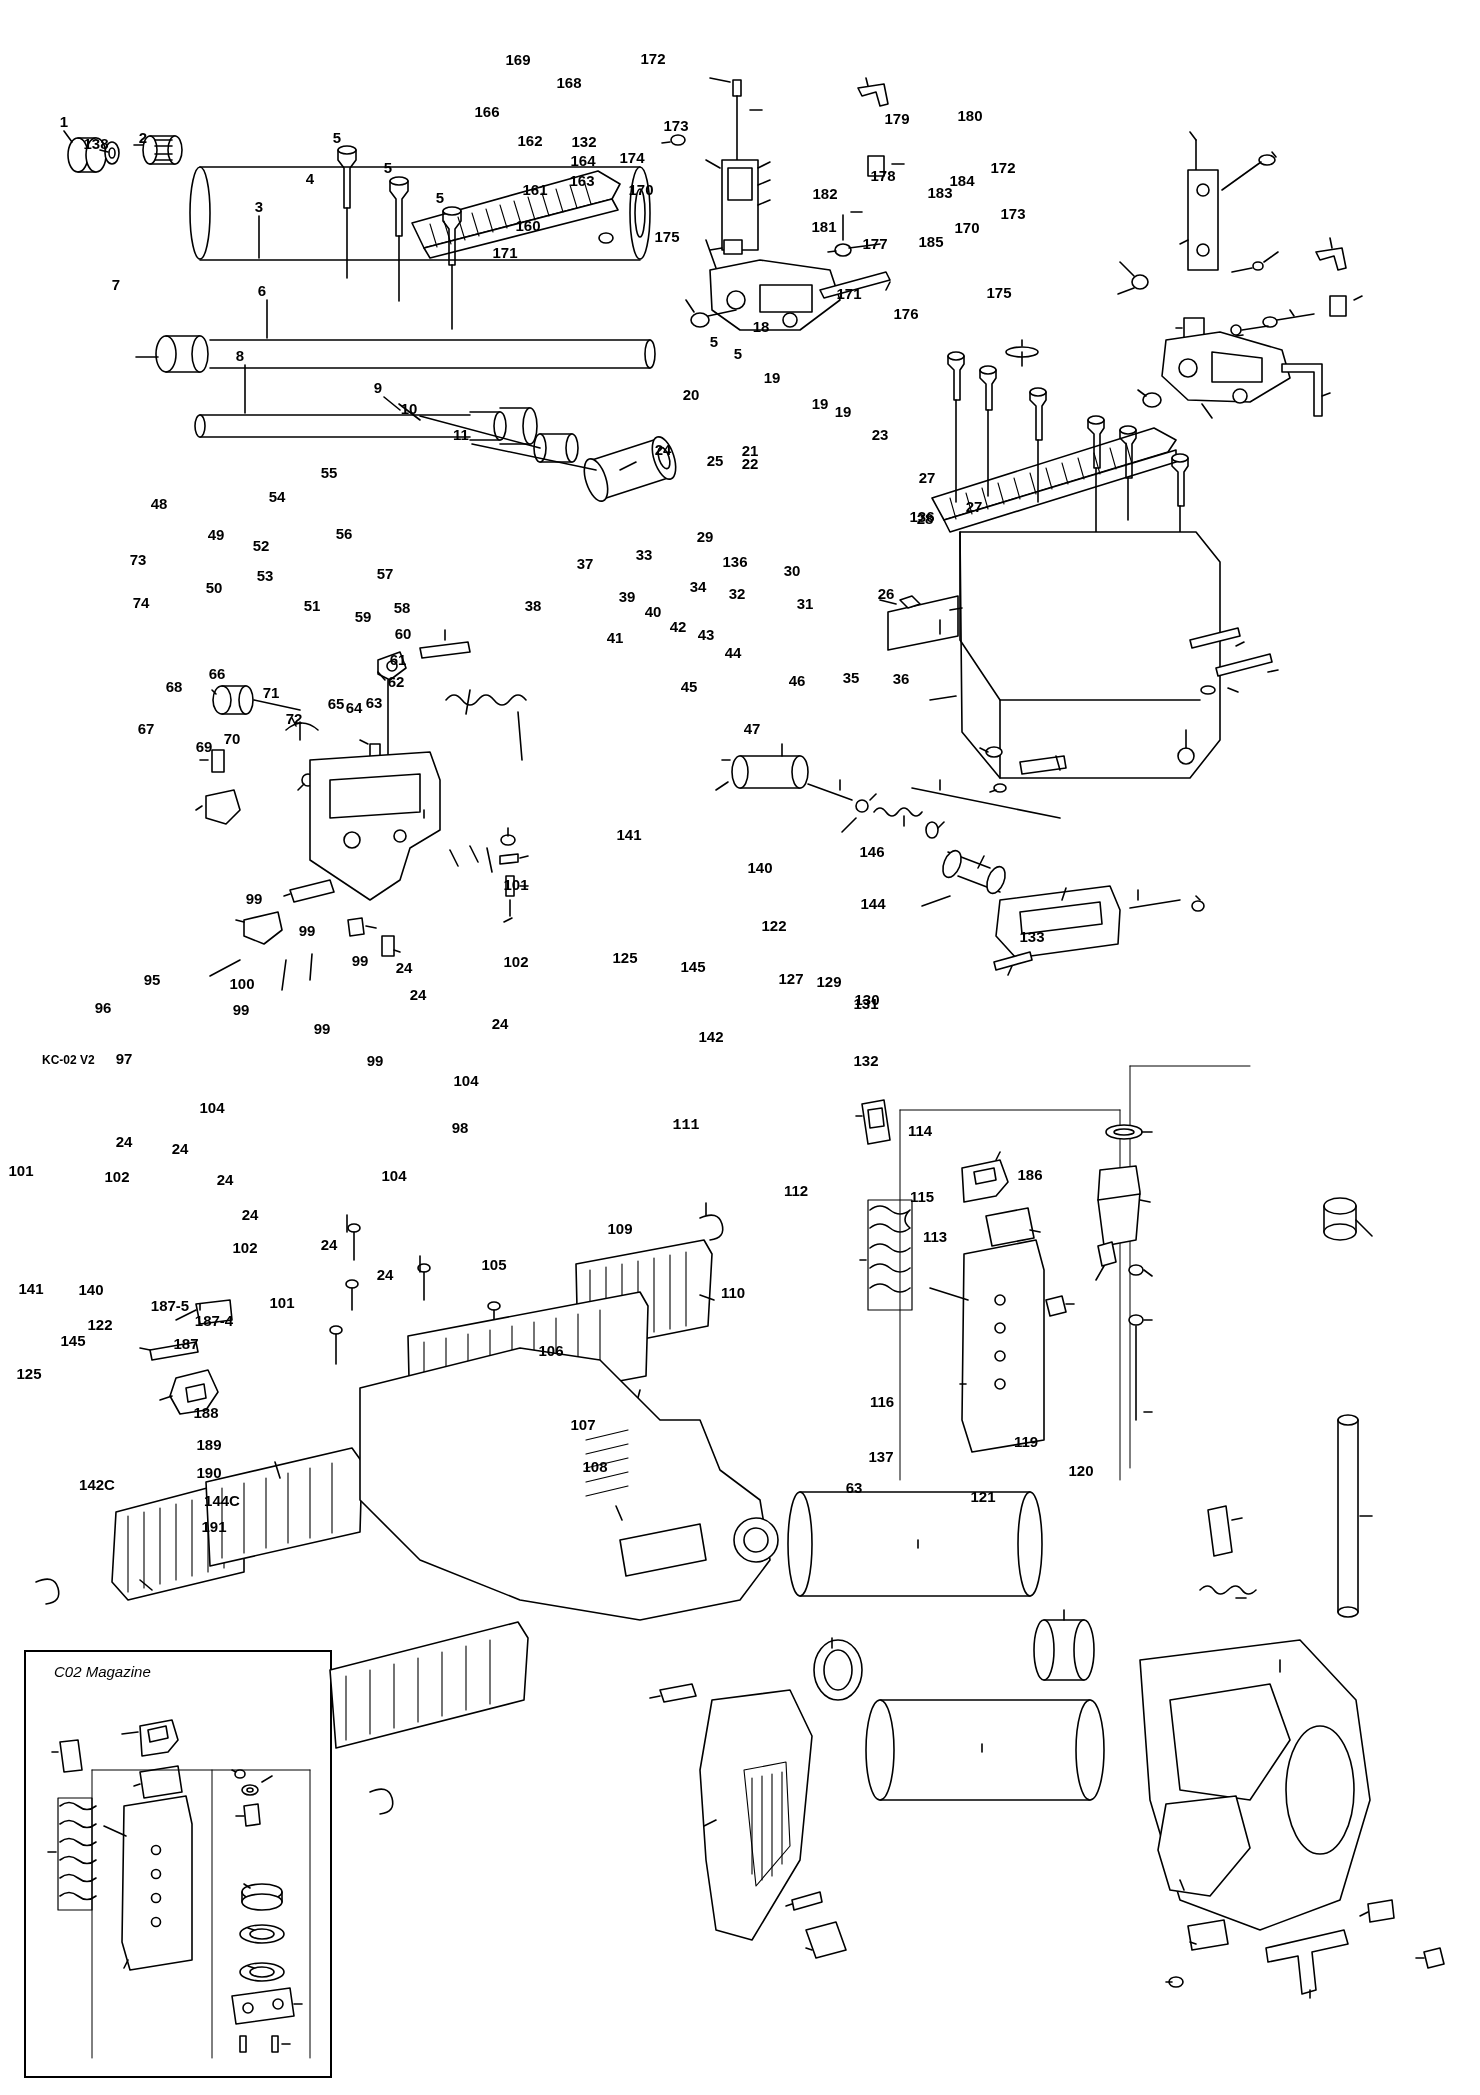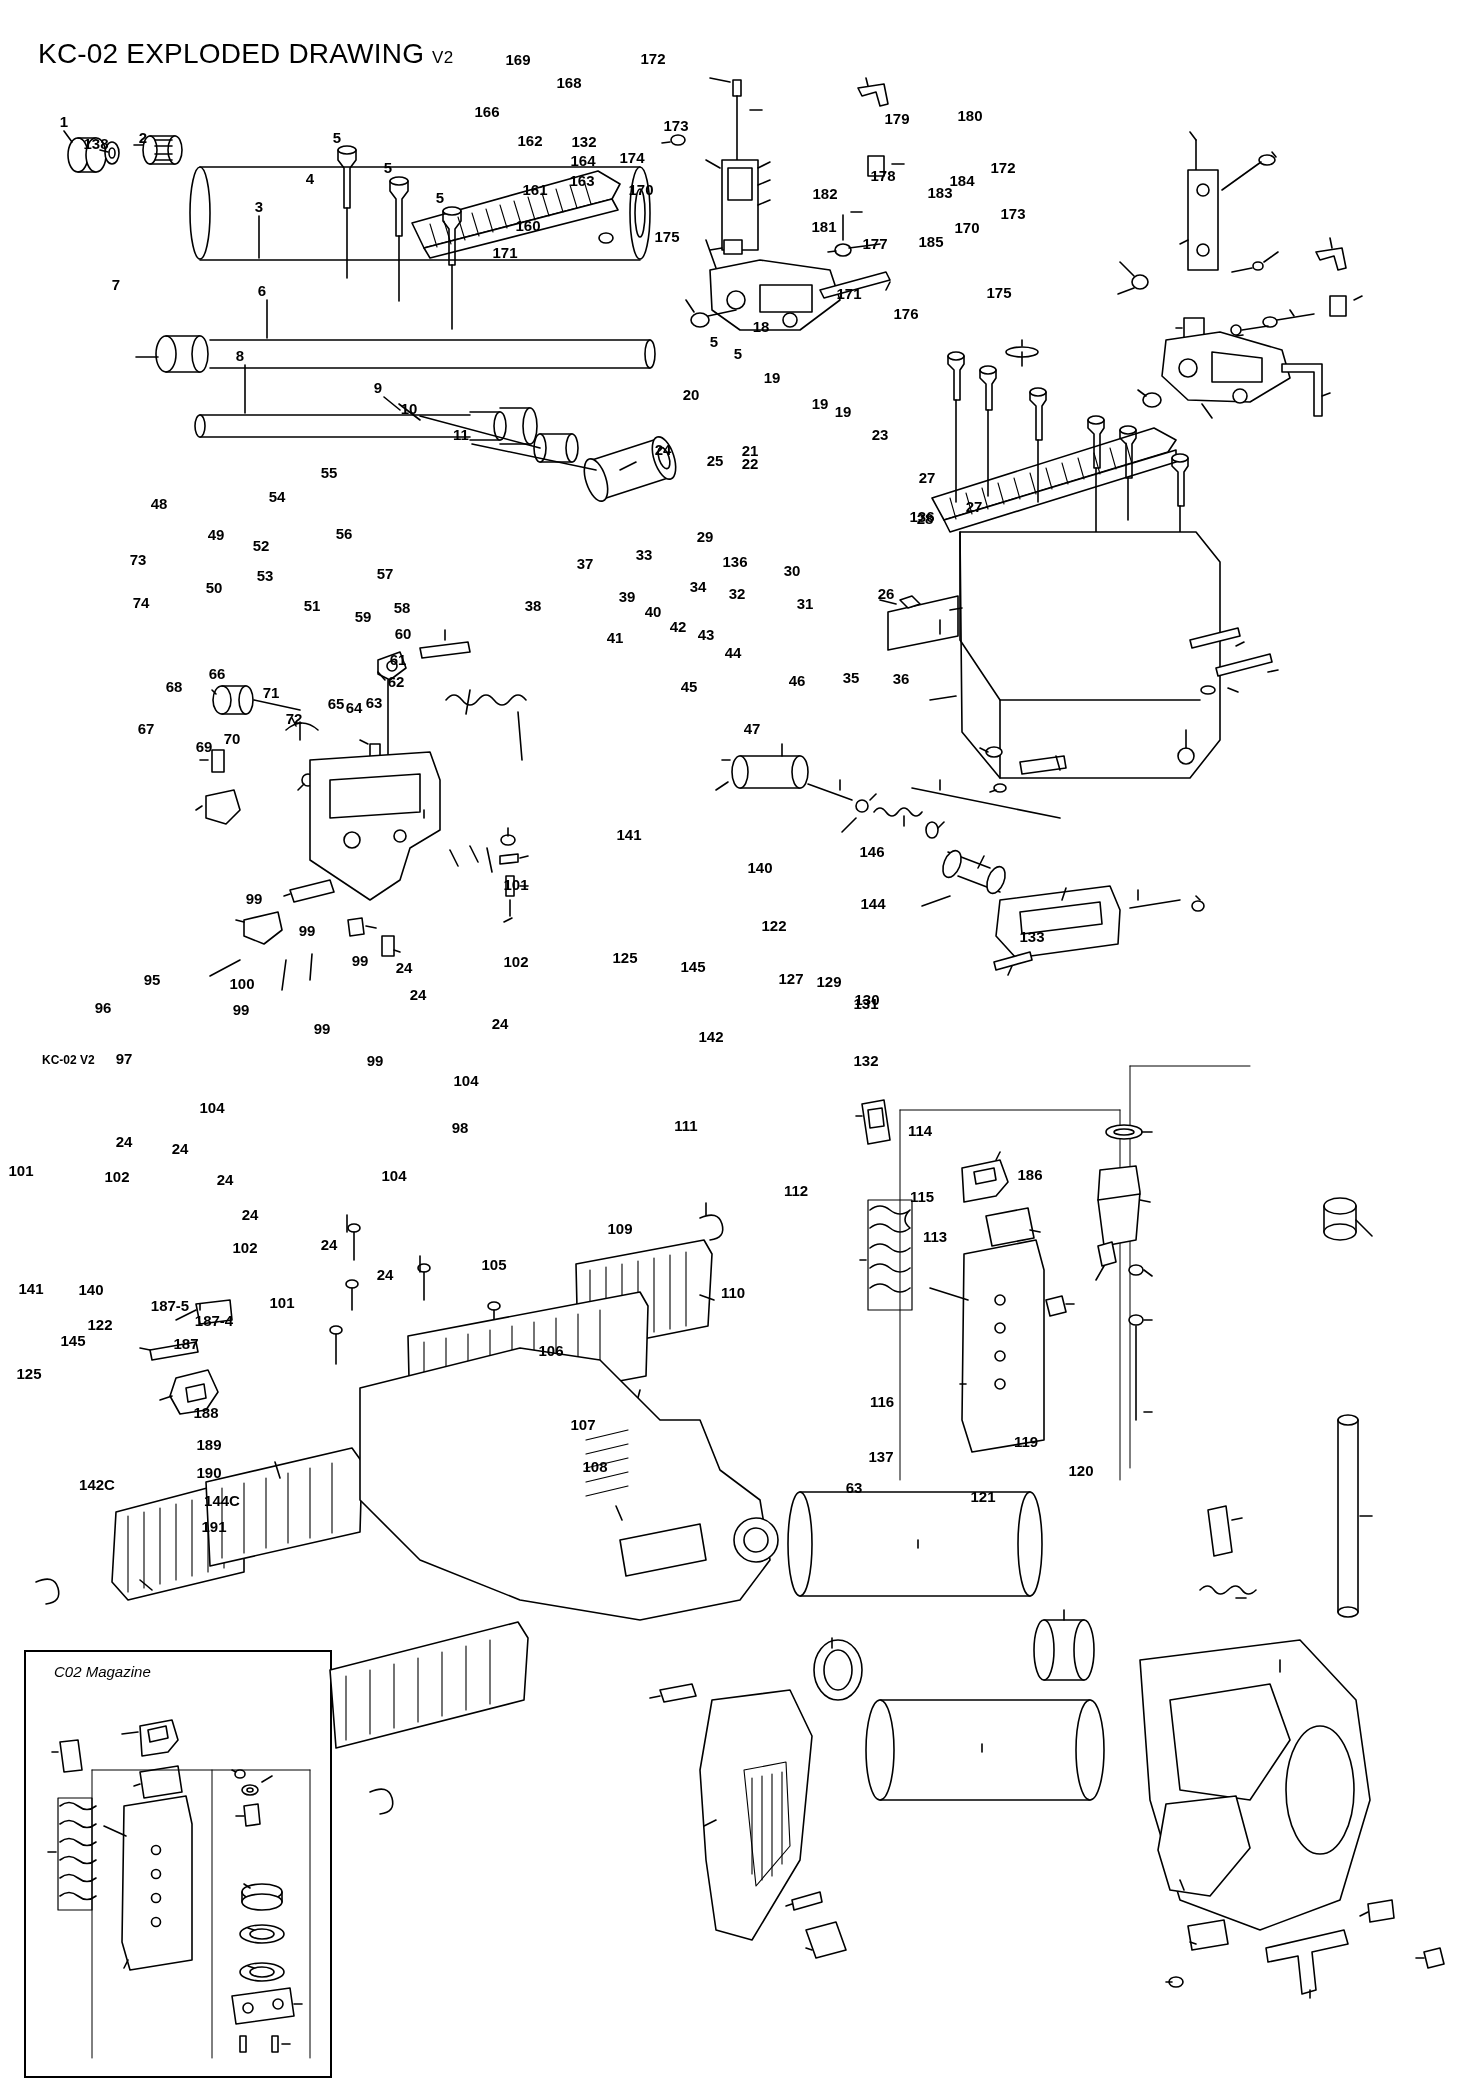--- a/index.html
+++ b/index.html
@@ -74,24 +74,20 @@
   }
   .art * {
     vector-effect: non-scaling-stroke;
   }
 </style>
 </head>
 <body>
 
 <div id="sheet">
 
-  <div class="title">
-    <span>KC-02 EXPLODED DRAWING</span>
-    <span class="ver">V2</span>
-  </div>
 
   <div class="subtitle">KC-02 V2</div>
 
   <div class="mag-box"></div>
   <div class="mag-box-label">C02 Magazine</div>
 
   <svg class="art" viewBox="0 0 1480 2095" xmlns="http://www.w3.org/2000/svg">
     <g fill="none" stroke="#000" stroke-width="1.6" stroke-linejoin="round" stroke-linecap="round">
 
       <ellipse cx="78" cy="155" rx="10" ry="17" fill="#fff"></ellipse>
@@ -888,21 +884,21 @@
       <div class="cn" style="left: 250px; top: 1214px;">24</div>
       <div class="cn" style="left: 329px; top: 1244px;">24</div>
       <div class="cn" style="left: 385px; top: 1274px;">24</div>
       <div class="cn" style="left: 460px; top: 1127px;">98</div>
       <div class="cn" style="left: 494px; top: 1264px;">105</div>
       <div class="cn" style="left: 551px; top: 1350px;">106</div>
       <div class="cn" style="left: 583px; top: 1424px;">107</div>
       <div class="cn" style="left: 595px; top: 1466px;">108</div>
       <div class="cn" style="left: 620px; top: 1228px;">109</div>
       <div class="cn" style="left: 733px; top: 1292px;">110</div>
-      <div class="cn" style="left: 686px; top: 1125px;">111</div>
+      <div class="cn" style="left: 686px; top: 1125px; font-family: Liberation Mono, monospace;">111</div>
       <div class="cn" style="left: 796px; top: 1190px;">112</div>
       <div class="cn" style="left: 935px; top: 1236px;">113</div>
       <div class="cn" style="left: 920px; top: 1130px;">114</div>
       <div class="cn" style="left: 922px; top: 1196px;">115</div>
       <div class="cn" style="left: 882px; top: 1401px;">116</div>
       <div class="cn" style="left: 881px; top: 1456px;">137</div>
       <div class="cn" style="left: 854px; top: 1487px;">63</div>
       <div class="cn" style="left: 1026px; top: 1441px;">119</div>
       <div class="cn" style="left: 1081px; top: 1470px;">120</div>
       <div class="cn" style="left: 983px; top: 1496px;">121</div>

